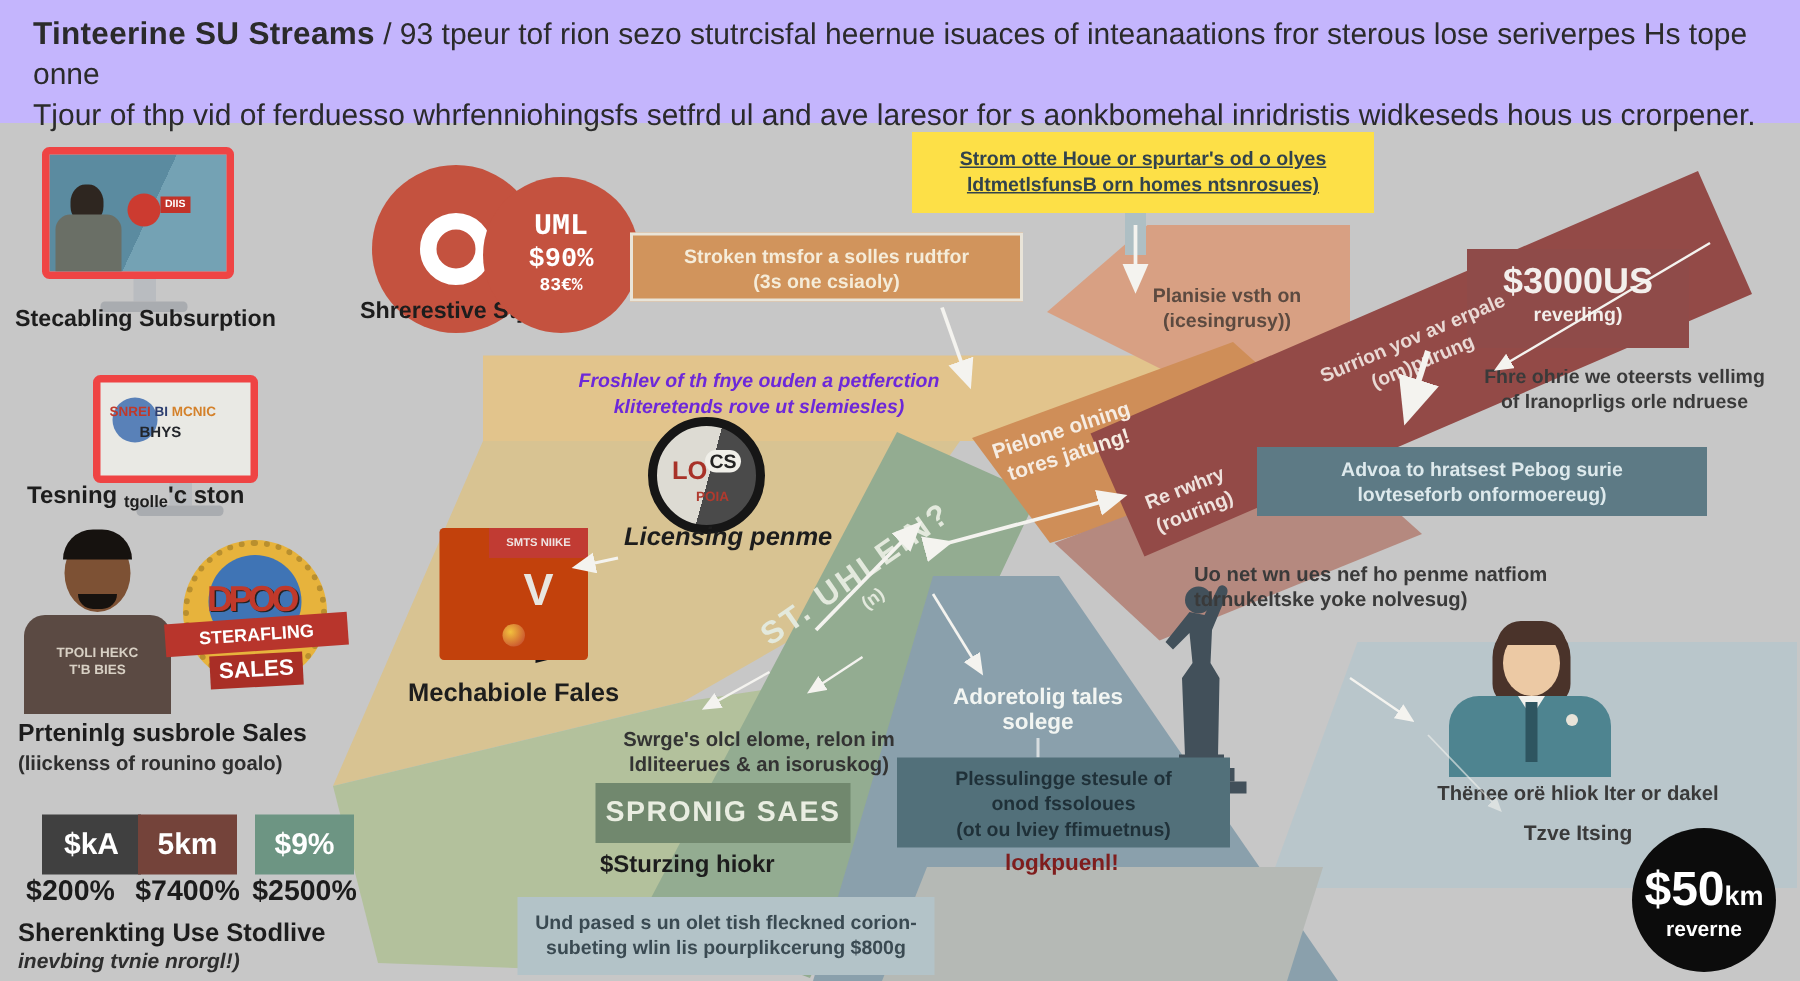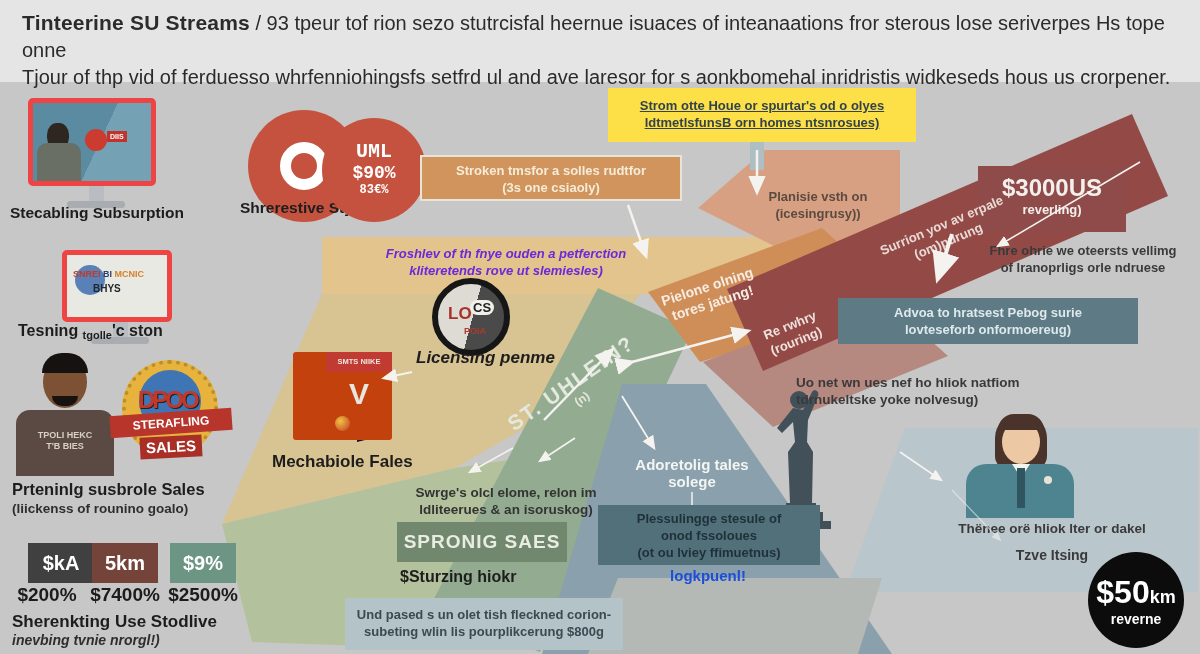--- a/index.html
+++ b/index.html
@@ -1,21 +1,21 @@
 <!DOCTYPE html>
 <html><head>
 <meta charset="utf-8">
 <style>
   html,body{margin:0;padding:0;background:#c7c7c7;font-family:"Liberation Sans",sans-serif;}
   .canvas{position:relative;width:1200px;height:654px;background:#c7c7c7;overflow:hidden;}
   .n{position:absolute;}
   .c{text-align:center;}
   .bgsvg,.arrowsvg{position:absolute;left:0;top:0;width:1200px;height:654px;pointer-events:none;}
   .bgsvg{z-index:1;} .arrowsvg{z-index:6;}
-  .hdr{position:absolute;left:0;top:0;width:1200px;height:82px;background:#e5e5e5;z-index:4;
+  .hdr{position:absolute;left:0;top:0;width:1200px;height:82px;background:#c4b5fd;z-index:4;
        color:#2b2b2b;font-size:20px;line-height:27px;padding:9px 0 0 22px;box-sizing:border-box;}
   .hdr b{font-size:21px;letter-spacing:.2px;}
   .z2{z-index:2;} .z3{z-index:3;} .z4{z-index:4;}
   .lbl{font-weight:700;color:#1d1d1d;}
   .note{font-weight:700;color:#3a3a3a;font-size:13px;line-height:17px;white-space:nowrap;}
   .boxnote{font-weight:700;font-size:13px;line-height:17px;white-space:nowrap;}
   
   .screen{border:5px solid #ef4444;border-radius:5px;background:#4f7e94;position:relative;overflow:hidden;}
   .stand{width:15px;height:15px;background:#b9bcc0;margin:0 auto;}
   .base{width:58px;height:7px;background:#a9acb0;border-radius:3px;margin:0 auto;}
@@ -182,21 +182,21 @@
     <div class="boxnote">Re rwhry</div>
     <div class="boxnote">(rouring)</div>
   </div>
 
   <div class="n z3 c" style="left:838px;top:298px;width:300px;height:46px;background:#5d7a85;color:#dde9ec;padding-top:6px;box-sizing:border-box;">
     <div class="boxnote">Advoa to hratsest Pebog surie</div>
     <div class="boxnote">lovteseforb onformoereug)</div>
   </div>
 
   <div class="n z3" style="left:796px;top:374px;color:#2c2c2c;">
-    <div class="note" style="font-size:13.5px;">Uo net wn ues nef ho hliok natfiom</div>
+    <div class="note" style="font-size:13.5px;">Uo net wn ues nef ho penme natfiom</div>
     <div class="note" style="font-size:13.5px;">tdrnukeltske yoke nolvesug)</div>
   </div>
 
 
   <div class="n z3 c rot" style="left:470px;top:370px;width:210px;transform:rotate(-35deg);color:#e3e9dd;">
     <div style="font-weight:800;font-size:21px;letter-spacing:2px;">ST. UHLEIN?</div>
     <div style="font-weight:800;font-size:12px;">(n)</div>
   </div>
 
   <div class="n z3" style="left:293px;top:352px;width:92px;height:92px;">
@@ -220,21 +220,21 @@
     <div style="font-weight:800;font-size:15px;">Adoretolig tales</div>
     <div style="font-weight:800;font-size:15px;">solege</div>
   </div>
   <div class="n z2" style="left:691px;top:492px;width:2px;height:13px;background:#d7dde0;"></div>
 
   <div class="n z3 c" style="left:598px;top:505px;width:222px;height:60px;background:#52707a;color:#1f3038;padding-top:5px;box-sizing:border-box;">
     <div class="boxnote">Plessulingge stesule of</div>
     <div class="boxnote">onod fssoloues</div>
     <div class="boxnote">(ot ou lviey ffimuetnus)</div>
   </div>
-  <div class="n z3 c" style="left:628px;top:567px;width:160px;font-weight:800;font-size:15px;color:#1d4ed8;">logkpuenl!</div>
+  <div class="n z3 c" style="left:628px;top:567px;width:160px;font-weight:800;font-size:15px;color:#7f1d1d;">logkpuenl!</div>
 
   <div class="n z3 c" style="left:345px;top:598px;width:278px;height:52px;background:#b3c3c8;color:#3a4a52;padding-top:8px;box-sizing:border-box;">
     <div class="boxnote">Und pased s un olet tish fleckned corion-</div>
     <div class="boxnote">subeting wlin lis pourplikcerung $800g</div>
   </div>
 
   <div class="n z3" style="left:962px;top:416px;width:116px;height:102px;">
     <div class="n" style="left:33px;top:-2px;width:52px;height:56px;background:#4a332a;border-radius:24px 24px 14px 14px;"></div>
     <div class="circ" style="left:40px;top:4px;width:38px;height:44px;background:#ecc9a4;"></div>
     <div class="n" style="left:36px;top:-2px;width:46px;height:16px;background:#4a332a;border-radius:20px 20px 0 0;"></div>

